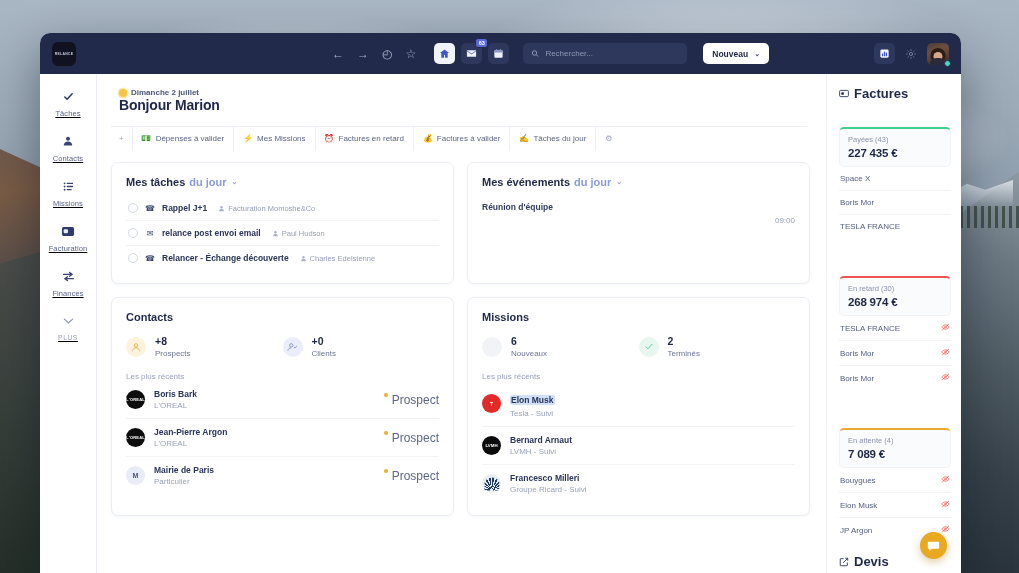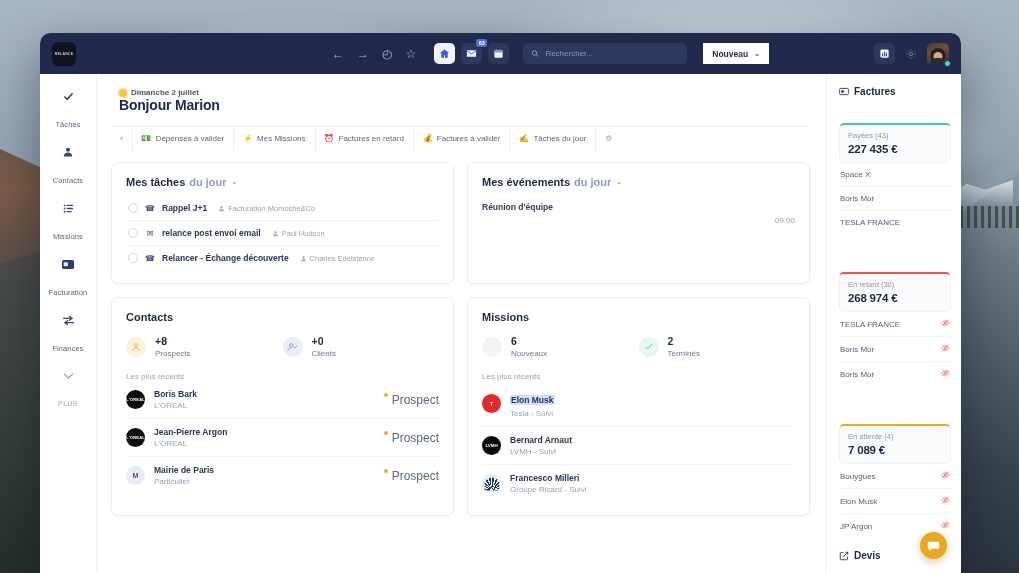--- a/index.html
+++ b/index.html
@@ -86,21 +86,21 @@
     margin-left:14px; width:164px; height:21px; border-radius:5px;
     background:#2e385c; display:flex; align-items:center; gap:6px; padding:0 8px;
     cursor:text;
   }
   .search input {
     background:transparent; border:0; outline:0; color:#c6cde3;
     font-size:8px; font-family:inherit; width:100%;
   }
   .search input::placeholder { color:#8d97b5; }
   .new-btn {
-    margin-left:16px; height:21px; border-radius:0; background:#ffffff;
+    margin-left:16px; height:21px; border-radius:5px; background:#ffffff;
     display:flex; align-items:center; gap:6px; padding:0 9px; cursor:pointer;
     color:#1f2744; font-size:8.5px; font-weight:700;
   }
   .topbar-right { margin-left:auto; display:flex; align-items:center; gap:10px; }
   .avatar-wrap { position:relative; width:22px; height:22px; }
   .avatar {
     width:22px; height:22px; border-radius:5px; overflow:hidden;
     background:linear-gradient(160deg,#4a3a33 0%,#6d4f41 35%,#3a2a24 100%);
     position:relative;
   }
@@ -124,22 +124,23 @@
   
   .body-row { flex:1; display:flex; min-height:0; }
 
   
   .sidebar {
     width:57px; flex:0 0 57px; background:#ffffff;
     border-right:1px solid #edeff4; padding-top:16px;
     display:flex; flex-direction:column; align-items:center; gap:17px;
   }
   .side-item {
-    width:100%; display:flex; flex-direction:column; align-items:center; gap:18px;
+    width:100%; display:flex; flex-direction:column; align-items:center; gap:7px;
     cursor:pointer;
+    text-decoration:underline;
   }
   .side-item .si-label { font-size:7.5px; color:#5a6483; font-weight:500; letter-spacing:.1px; }
   .side-item.muted .si-label { color:#9aa2ba; font-size:6.8px; letter-spacing:.5px; }
   .side-ico { height:12px; display:flex; align-items:center; justify-content:center; }
 
   
   .main { flex:1; min-width:0; display:flex; flex-direction:column; background:#ffffff; }
   .main-head { padding:14px 18px 0 22px; }
   .date-line { display:flex; align-items:flex-end; gap:4px; font-size:8px; color:#4b5577; font-weight:600; }
   .sun { width:8px; height:8px; border-radius:50%; background:#f6c544; box-shadow:0 0 0 1.5px #fde9b0; flex:0 0 8px;}
@@ -226,21 +227,21 @@
   .c-name.hl { background:#cfe0f8; border-radius:2px; padding:0 1px; }
   .c-sub { font-size:8px; color:#98a1b8; margin-top:2px; }
   .c-tag { margin-left:auto; display:flex; align-items:flex-start; gap:4px; font-size:12px; color:#5c6685; }
   .tag-dot { width:4px; height:4px; border-radius:50%; background:#f0ad28; }
 
   
   .rightpanel {
     width:135px; flex:0 0 135px; background:#fff; border-left:1px solid #edeff4;
     padding:12px 10px 0 12px; overflow:hidden;
   }
-  .rp-title { font-size:10px; font-weight:700; color:#1e2747; display:flex; align-items:center; gap:5px; }
+  .rp-title { font-size:13px; font-weight:700; color:#1e2747; display:flex; align-items:center; gap:5px; }
   .rp-block { margin-top:26px; }
   .rp-sum {
     border-radius:5px; background:#fafbfd; border:1px solid #f0f2f6;
     border-top-width:2.5px; padding:6px 8px 7px;
   }
   .rp-sum.green  { border-top-color:#3fcf8e; }
   .rp-sum.red    { border-top-color:#ef5350; }
   .rp-sum.amber  { border-top-color:#eda92b; }
   .rp-sum-lbl { font-size:7.5px; color:#8b93ac; }
   .rp-sum-val { font-size:11.5px; font-weight:700; color:#1e2747; margin-top:3px; letter-spacing:-.2px; }

